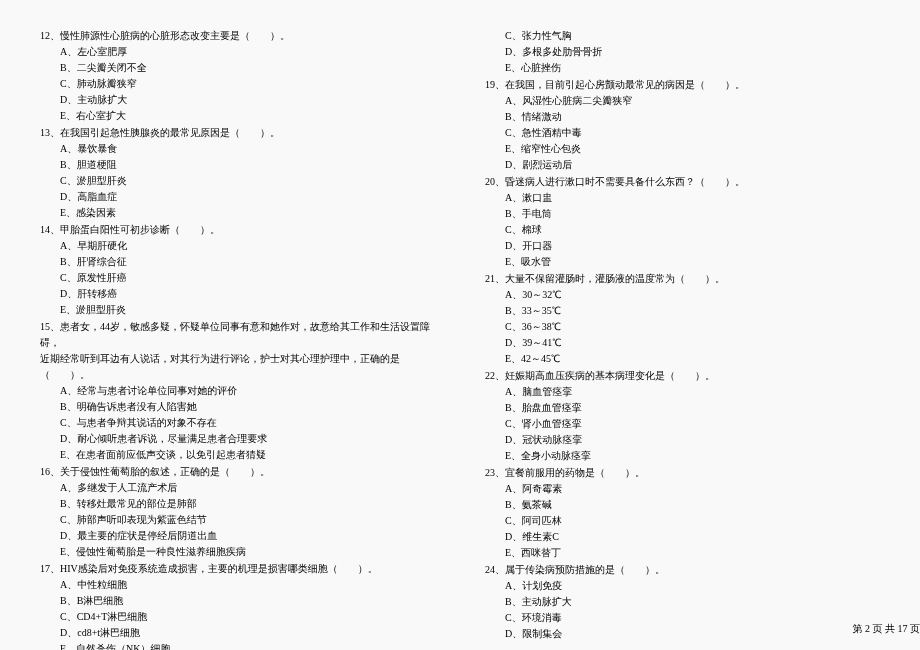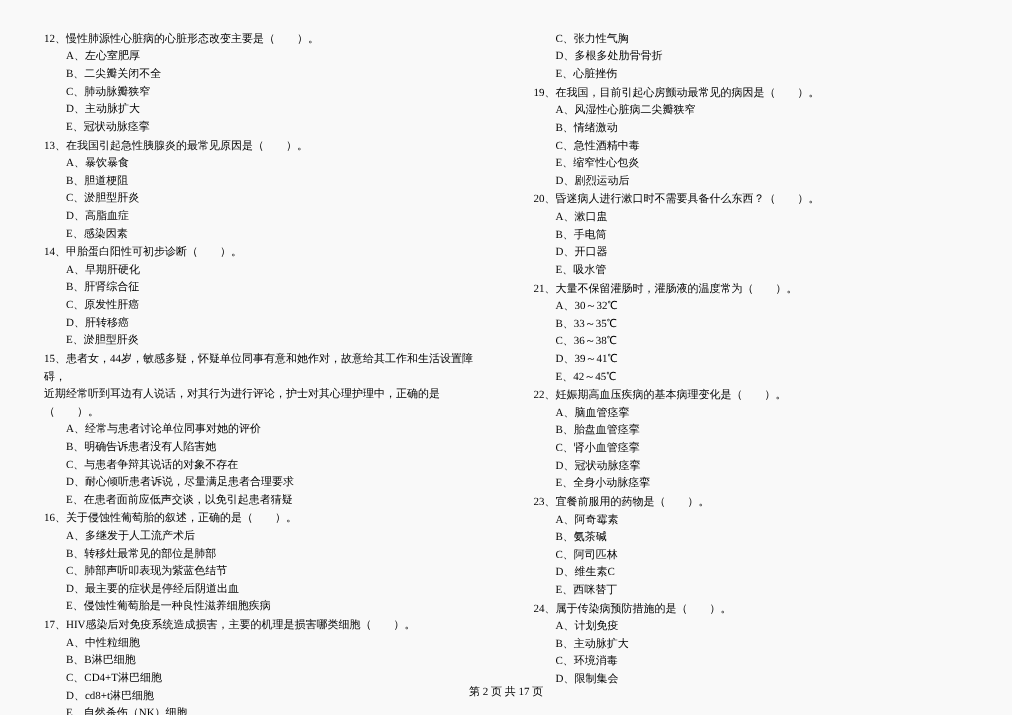--- a/index.html
+++ b/index.html
@@ -22,37 +22,37 @@
       line-height: 1.6;
     }
     .q { margin-bottom: 1px; }
     .stem { }
     .opt { padding-left: 2em; }
     .footer {
       position: absolute;
       bottom: 14px;
       left: 0;
       right: 0;
-      text-align: center;
+      text-align: right;
       font-size: 10px;
     }
   </style>
 </head>
 <body>
 
 <div class="content">
   <div class="col">
 
     <div class="q">
       <div class="stem">12、慢性肺源性心脏病的心脏形态改变主要是（　　）。</div>
       <div class="opt">A、左心室肥厚</div>
       <div class="opt">B、二尖瓣关闭不全</div>
       <div class="opt">C、肺动脉瓣狭窄</div>
       <div class="opt">D、主动脉扩大</div>
-      <div class="opt">E、冠状动脉痉挛</div>
+      <div class="opt">E、右心室扩大</div>
     </div>
 
     <div class="q">
       <div class="stem">13、在我国引起急性胰腺炎的最常见原因是（　　）。</div>
       <div class="opt">A、暴饮暴食</div>
       <div class="opt">B、胆道梗阻</div>
       <div class="opt">C、淤胆型肝炎</div>
       <div class="opt">D、高脂血症</div>
       <div class="opt">E、感染因素</div>
     </div>
@@ -110,20 +110,21 @@
       <div class="opt">B、情绪激动</div>
       <div class="opt">C、急性酒精中毒</div>
       <div class="opt">E、缩窄性心包炎</div>
       <div class="opt">D、剧烈运动后</div>
     </div>
 
     <div class="q">
       <div class="stem">20、昏迷病人进行漱口时不需要具备什么东西？（　　）。</div>
       <div class="opt">A、漱口盅</div>
       <div class="opt">B、手电筒</div>
+      <div class="opt">C、棉球</div>
       <div class="opt">D、开口器</div>
       <div class="opt">E、吸水管</div>
     </div>
 
     <div class="q">
       <div class="stem">21、大量不保留灌肠时，灌肠液的温度常为（　　）。</div>
       <div class="opt">A、30～32℃</div>
       <div class="opt">B、33～35℃</div>
       <div class="opt">C、36～38℃</div>
       <div class="opt">D、39～41℃</div>

